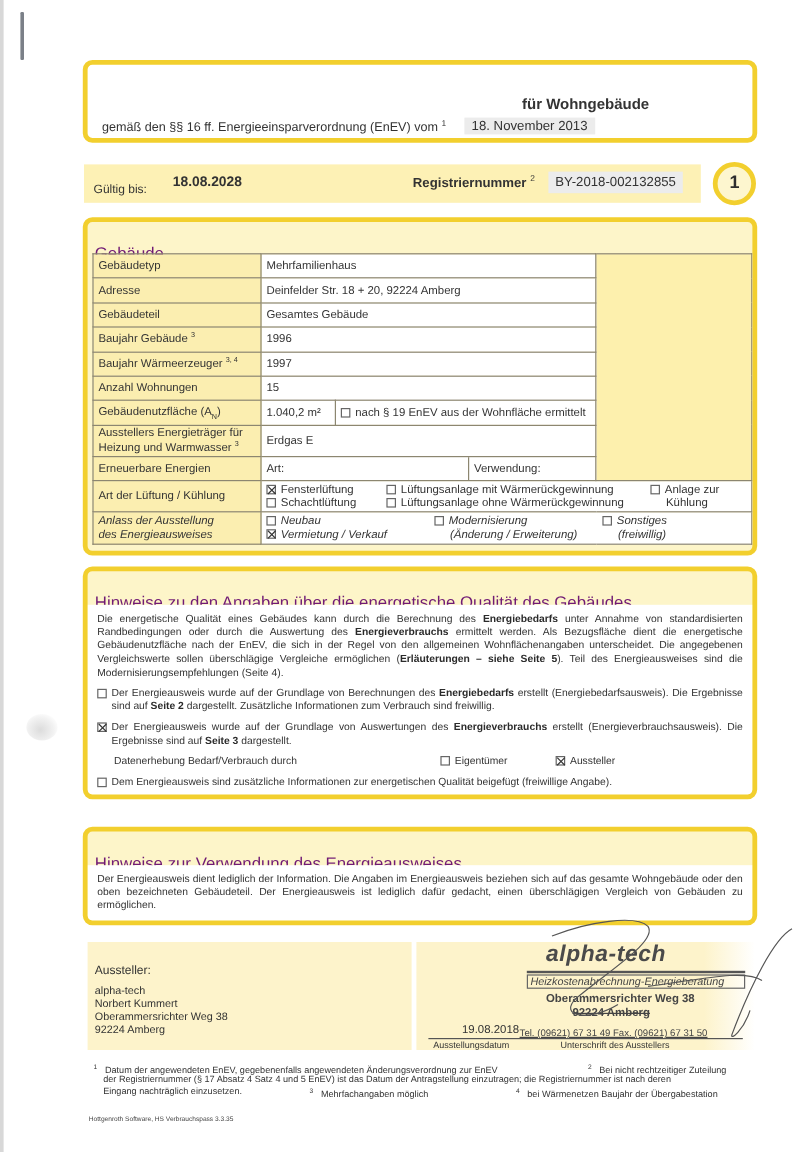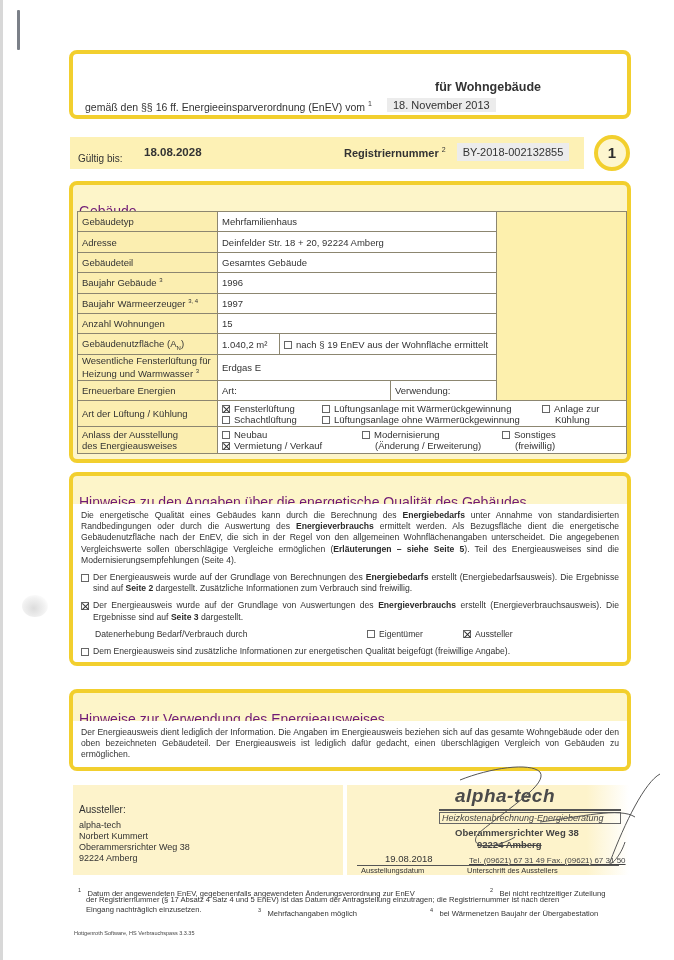--- a/index.html
+++ b/index.html
@@ -38,21 +38,21 @@
   
   #panel-building { top: 181px; height: 282px; }
   .gtable { position: absolute; left: 4px; top: 26px; width: 550px; border-collapse: collapse; font-size: 9.5px; }
   .gtable td { border: 1px solid #8c8670; height: 20.4px; vertical-align: middle; padding: 0 4px; color: #333; }
   .gtable td.lbl { width: 140px; background: #fbeeb0; }
   .gtable td.val { background: #ffffff; }
   .gtable td.side { background: #fdf0ad; border-top: 1px solid #8c8670; }
   .gtable sup { font-size: 6px; }
   .gtable sub { font-size: 6px; }
   .gtable .tall td { height: 26px; line-height: 11px; }
-  .gtable .tall2 td { height: 27px; line-height: 11px; }
+  .gtable .tall2 td { height: 27px; line-height: 11px; font-style: italic; }
   .cb { display: inline-block; width: 8px; height: 8px; border: 1px solid #666; margin-right: 4px; vertical-align: -1px; background: #fff; position: relative; }
   .cb.x::before, .cb.x::after { content: ""; position: absolute; left: -1px; top: 3px; width: 9px; height: 1px; background: #333; }
   .cb.x::before { transform: rotate(45deg); }
   .cb.x::after { transform: rotate(-45deg); }
   .opt-grid { display: grid; grid-template-columns: 100px 220px 1fr; row-gap: 0; line-height: 11px; }
 
   
   #panel-hints { top: 472px; height: 194px; }
   .hint-body { background: #ffffff; position: absolute; left: 0; top: 28px; right: 0; bottom: 0; padding: 6px 8px; font-size: 8.6px; line-height: 11.2px; color: #333; text-align: justify; }
   .hint-body b { color: #2b2b2b; }
@@ -72,21 +72,21 @@
   .issuer-label { position: absolute; left: 6px; top: 19px; font-size: 10px; text-align: center; }
   .issuer-lines { position: absolute; left: 6px; top: 35px; line-height: 11px; }
   .sign-box { position: absolute; left: 347px; top: 785px; width: 282px; height: 90px;
               background: linear-gradient(90deg, #fdf3cb 0%, #fdf3cb 85%, #ffffff 100%); }
   .stamp-logo { position: absolute; left: 108px; top: 0px; font-size: 19px; font-style: italic; font-weight: bold; color: #4a4a4a; letter-spacing: 0.5px; }
   .stamp-line { position: absolute; left: 92px; top: 24px; width: 182px; height: 2px; background: #555; }
   .stamp-sub { position: absolute; left: 92px; top: 27px; width: 182px; font-size: 9px; font-style: italic; color: #444; border: 1px solid #666; padding: 0 2px; }
   .stamp-addr1 { position: absolute; left: 108px; top: 42px; font-size: 9.5px; font-weight: bold; color: #444; }
   .stamp-addr2 { position: absolute; left: 130px; top: 54px; font-size: 9.5px; font-weight: bold; color: #444; text-decoration: line-through; }
   .issue-date { position: absolute; left: 38px; top: 68px; font-size: 9.5px; color: #333; }
-  .stamp-tel { position: absolute; left: 86px; top: 71px; font-size: 8px; color: #444; text-decoration: underline; white-space: nowrap; margin-left: 36px; }
+  .stamp-tel { position: absolute; left: 86px; top: 71px; font-size: 8px; color: #444; text-decoration: underline; white-space: nowrap; }
   .sig-rule { position: absolute; left: 10px; top: 80px; width: 262px; height: 1px; background: #555; }
   .date-caption { position: absolute; left: 14px; top: 81px; font-size: 7.5px; color: #333; }
   .sig-caption { position: absolute; left: 120px; top: 81px; font-size: 7.5px; color: #333; }
   .signature { position: absolute; left: 420px; top: 762px; width: 250px; height: 110px; pointer-events: none; }
 
   
   .footnotes { position: absolute; left: 78px; top: 885px; width: 540px; font-size: 7.6px; line-height: 10px; color: #333; }
   .footnotes sup { font-size: 5.5px; }
   .fn-row { position: relative; height: 10px; white-space: nowrap; }
   .fn-row span { position: absolute; top: 0; }
@@ -141,21 +141,21 @@
     <tr>
       <td class="lbl">Anzahl Wohnungen</td>
       <td class="val" colspan="2">15</td>
     </tr>
     <tr>
       <td class="lbl"><span>Gebäudenutzfläche (A</span><sub>N</sub><span>)</span></td>
       <td class="val" style="width:62px">1.040,2 m²</td>
       <td class="val"><span class="cb"></span><span>nach § 19 EnEV aus der Wohnfläche ermittelt</span></td>
     </tr>
     <tr class="tall">
-      <td class="lbl"><span>Wesentliche Fensterlüftung für</span><br><span>Heizung und Warmwasser</span> <sup>3</sup></td>
+      <td class="lbl"><span>Ausstellers Energieträger für</span><br><span>Heizung und Warmwasser</span> <sup>3</sup></td>
       <td class="val" colspan="2">Erdgas E</td>
     </tr>
     <tr>
       <td class="lbl">Erneuerbare Energien</td>
       <td class="val" colspan="2" style="padding:0">
         <div style="display:flex;height:100%;">
           <div style="width:173px;border-right:1px solid #8c8670;padding:0 4px;line-height:19px;">Art:</div>
           <div style="padding:0 4px;line-height:19px;">Verwendung:</div>
         </div>
       </td>

